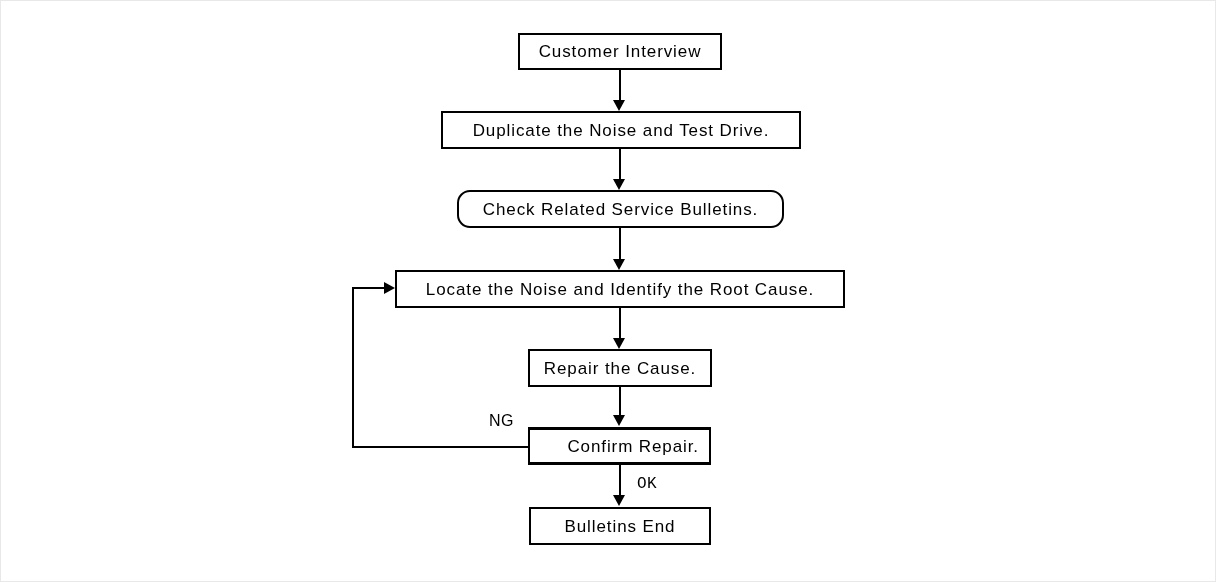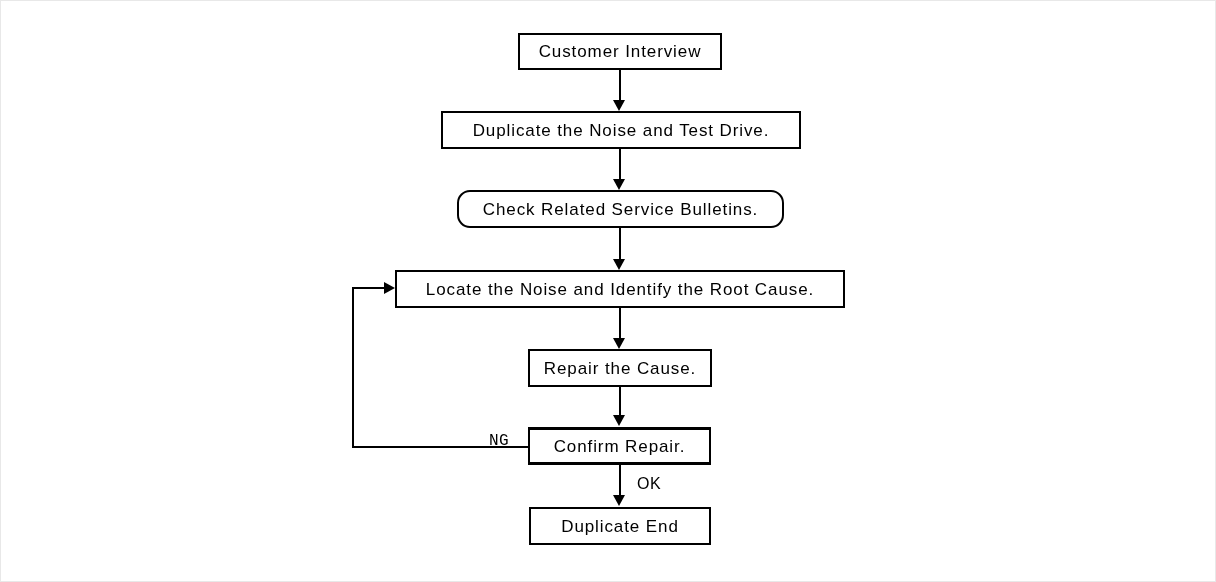--- a/index.html
+++ b/index.html
@@ -35,20 +35,21 @@
     color: #000000;
     font-size: 17px;
     letter-spacing: 0.9px;
     white-space: nowrap;
     line-height: 1;
     padding: 16px 10px;
   }
   .node.emphasis {
     border-top-width: 3px;
     border-bottom-width: 3px;
+    justify-content: flex-end;
   }
 
   
   .vline {
     position: absolute;
     width: 2px;
     background: #000000;
   }
   .hline {
     position: absolute;
@@ -105,21 +106,21 @@
 
   <div class="node" style="left:394px; top:269px; width:450px; height:38px;">
     <span>Locate the Noise and Identify the Root Cause.</span>
   </div>
 
   <div class="node emphasis" style="left:527px; top:426px; width:183px; height:38px;">
     <span>Confirm Repair.</span>
   </div>
 
   <div class="node" style="left:528px; top:506px; width:182px; height:38px;">
-    <span>Duplicate End</span>
+    <span>Bulletins End</span>
   </div>
 
   <div class="vline" style="left:618px; top:69px; height:31px;"></div>
   <div class="arrow-down" style="left:612px; top:99px;"></div>
 
   <div class="vline" style="left:618px; top:148px; height:31px;"></div>
   <div class="arrow-down" style="left:612px; top:178px;"></div>
 
   <div class="vline" style="left:618px; top:227px; height:32px;"></div>
   <div class="arrow-down" style="left:612px; top:258px;"></div>
@@ -131,17 +132,17 @@
   <div class="arrow-down" style="left:612px; top:414px;"></div>
 
   <div class="vline" style="left:618px; top:464px; height:31px;"></div>
   <div class="arrow-down" style="left:612px; top:494px;"></div>
 
   <div class="hline" style="left:351px; top:445px; width:177px;"></div>
   <div class="vline" style="left:351px; top:286px; height:161px;"></div>
   <div class="hline" style="left:351px; top:286px; width:34px;"></div>
   <div class="arrow-right" style="left:383px; top:281px;"></div>
 
-  <div class="edge-label" style="left:488px; top:432px;font-family:Liberation Mono, monospace;">NG</div>
+  <div class="edge-label" style="left:488px; top:412px;">NG</div>
 
-  <div class="edge-label" style="left:636px; top:475px;">OK</div>
+  <div class="edge-label" style="left:636px; top:475px;font-family:Liberation Mono, monospace;">OK</div>
 
 </div>
 
 </body></html>

